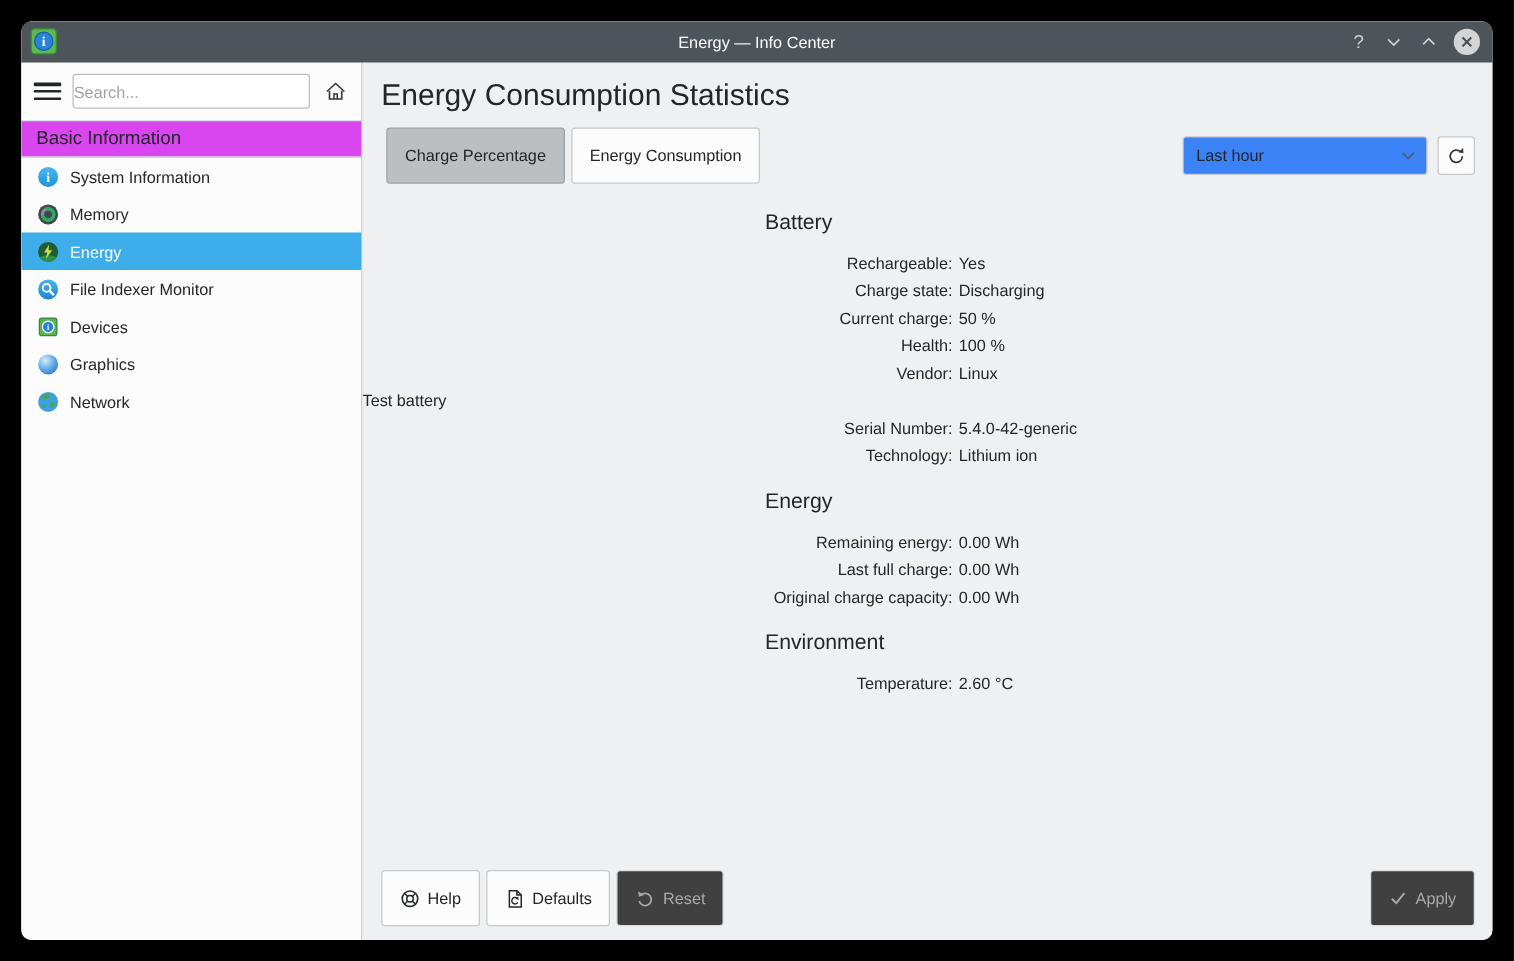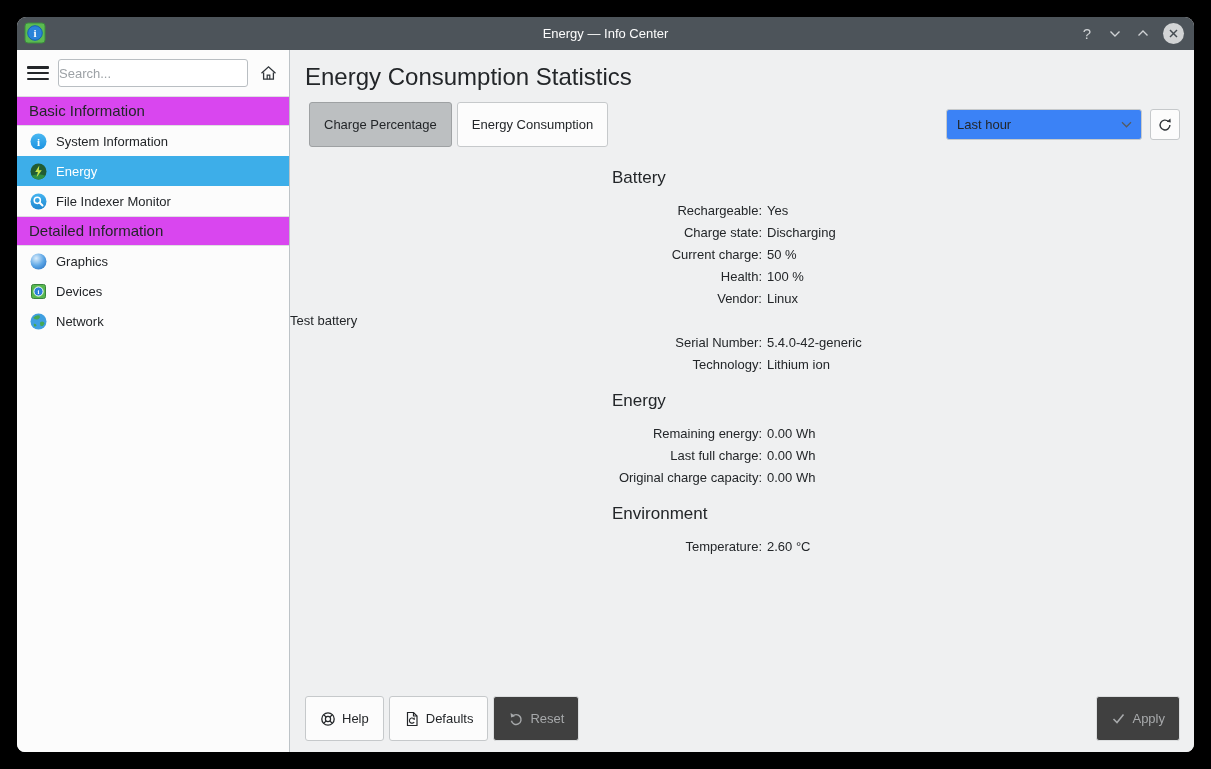--- a/index.html
+++ b/index.html
@@ -134,20 +134,30 @@
                   <stop offset="1" stop-color="#1c92e0"></stop>
                 </linearGradient>
               </defs>
             <circle cx="8.5" cy="8.5" r="8" fill="url(#gi)"></circle>
             <text x="8.5" y="12.6" text-anchor="middle" font-size="11" font-weight="bold" fill="#ffffff" font-family="serif">i</text>
           </svg>
         </span>
         <span>System Information</span>
       </div>
 
+      <div class="nav-item">
+        <span class="nav-icon">
+          <svg viewBox="0 0 17 17" width="17" height="17">
+            <circle cx="8.5" cy="8.5" r="8" fill="#42474c"></circle>
+            <circle cx="8.5" cy="8.5" r="4.5" fill="none" stroke="#8a9096" stroke-width="2.6"></circle>
+            <circle cx="8.5" cy="8.5" r="4.5" fill="none" stroke="#27ae60" stroke-width="2.6" stroke-dasharray="22 7" transform="rotate(-115 8.5 8.5)"></circle>
+          </svg>
+        </span>
+        <span>Memory</span>
+      </div>
 
       <div class="nav-item selected">
         <span class="nav-icon">
           <svg viewBox="0 0 17 17" width="17" height="17">
             <defs>
                 <clipPath id="ec">
                   <circle cx="8.5" cy="8.5" r="8"></circle>
                 </clipPath>
               </defs>
             <circle cx="8.5" cy="8.5" r="8" fill="#215c33"></circle>
@@ -168,47 +178,46 @@
                 </linearGradient>
               </defs>
             <circle cx="8.5" cy="8.5" r="8" fill="url(#gf)"></circle>
             <circle cx="7.3" cy="7.3" r="3.1" fill="none" stroke="#ffffff" stroke-width="1.5"></circle>
             <line x1="9.7" y1="9.7" x2="12.5" y2="12.5" stroke="#ffffff" stroke-width="2" stroke-linecap="round"></line>
           </svg>
         </span>
         <span>File Indexer Monitor</span>
       </div>
 
-      <div class="section-header">Detailed Information</div>
+
+      <div class="nav-item">
+        <span class="nav-icon">
+          <svg viewBox="0 0 17 17" width="17" height="17">
+            <rect x="1.5" y="1.5" width="14" height="14" rx="2" fill="#57b84f" stroke="#3a823d"></rect>
+            <circle cx="8.5" cy="8.5" r="4.6" fill="#2a7fd9" stroke="#ffffff" stroke-width="1"></circle>
+            <text x="8.5" y="11" text-anchor="middle" font-size="6.5" font-weight="bold" fill="#ffffff" font-family="serif">i</text>
+          </svg>
+        </span>
+        <span>Devices</span>
+      </div>
 
       <div class="nav-item">
         <span class="nav-icon">
           <svg viewBox="0 0 17 17" width="17" height="17">
             <defs>
                 <radialGradient id="gg" cx="0.36" cy="0.3" r="0.85">
               <stop offset="0" stop-color="#d9ecfb"></stop>
                   <stop offset="0.55" stop-color="#5ea7e6"></stop>
                   <stop offset="1" stop-color="#2a74c4"></stop>
                 </radialGradient>
               </defs>
             <circle cx="8.5" cy="8.5" r="8" fill="url(#gg)"></circle>
           </svg>
         </span>
         <span>Graphics</span>
-      </div>
-
-      <div class="nav-item">
-        <span class="nav-icon">
-          <svg viewBox="0 0 17 17" width="17" height="17">
-            <rect x="1.5" y="1.5" width="14" height="14" rx="2" fill="#57b84f" stroke="#3a823d"></rect>
-            <circle cx="8.5" cy="8.5" r="4.6" fill="#2a7fd9" stroke="#ffffff" stroke-width="1"></circle>
-            <text x="8.5" y="11" text-anchor="middle" font-size="6.5" font-weight="bold" fill="#ffffff" font-family="serif">i</text>
-          </svg>
-        </span>
-        <span>Devices</span>
       </div>
 
       <div class="nav-item">
         <span class="nav-icon">
           <svg viewBox="0 0 17 17" width="17" height="17">
             <circle cx="8.5" cy="8.5" r="8" fill="#3f9fe0"></circle>
             <path d="M3.2 4.8 Q5.8 1.4 9.6 2.4 Q10.8 4.4 8.6 6 Q5.2 7.6 3.2 4.8 Z" fill="#46a855"></path>
             <path d="M10.4 9 Q13.6 7.8 14.6 10.4 Q13.2 13.6 10.6 13 Q9.4 10.6 10.4 9 Z" fill="#46a855"></path>
             <path d="M3.8 10.8 Q6 10.2 6.6 12.4 Q5.6 14.2 4 13.2 Z" fill="#46a855"></path>
           </svg>

